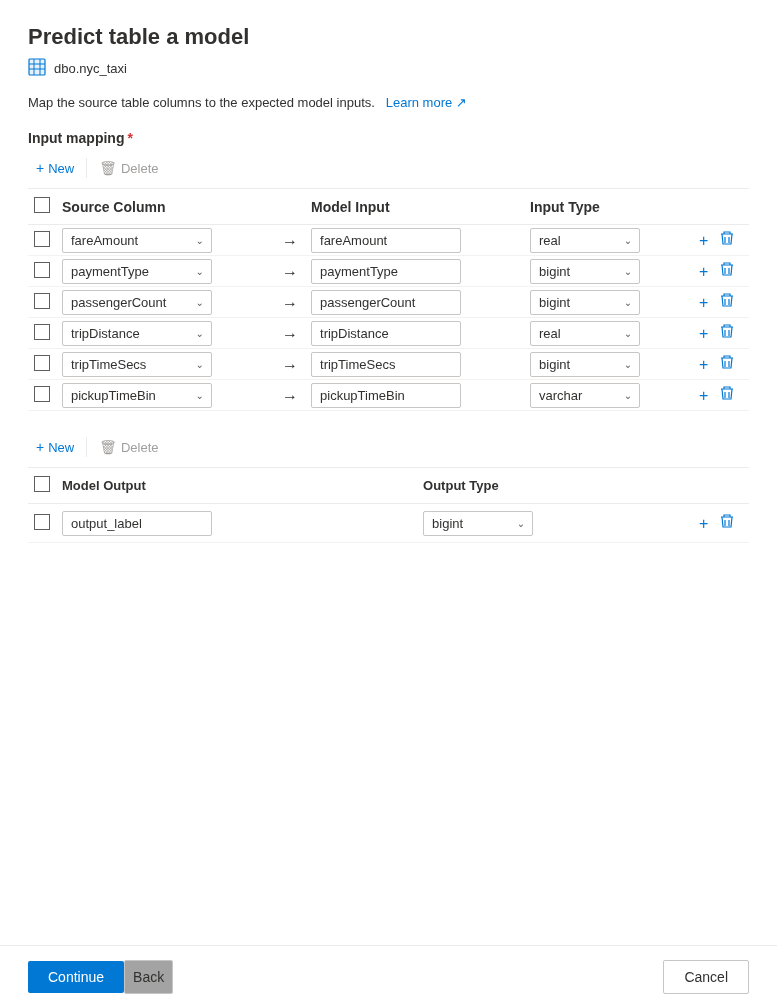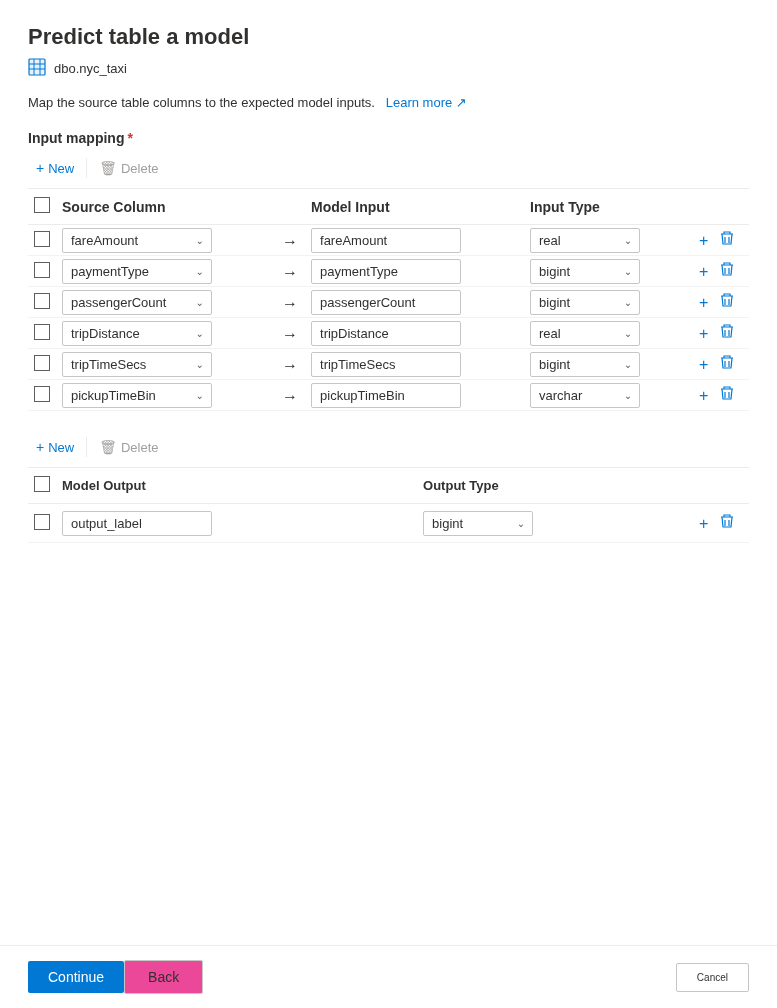--- a/index.html
+++ b/index.html
@@ -198,34 +198,34 @@
       background: #0078d4;
       color: #fff;
       border: none;
       padding: 8px 20px;
       font-size: 14px;
       font-weight: 500;
       cursor: pointer;
       border-radius: 2px;
     }
     .btn-back {
-      background: #ec4899;
+      background: #a3a3a3;
       color: #323130;
       border: 1px solid #c8c6c4;
-      padding: 8px 23px;
+      padding: 8px 8px;
       font-size: 14px;
       cursor: pointer;
       border-radius: 2px;
     }
     .btn-cancel {
       background: #fff;
       color: #323130;
       border: 1px solid #c8c6c4;
       padding: 8px 20px;
-      font-size: 10px;
+      font-size: 14px;
       cursor: pointer;
       border-radius: 2px;
       margin-left: auto;
       text-align: center;
     }
     .plus-icon { font-size: 14px; }
     .trash-icon { font-size: 14px; }
   </style>
 </head>
 <body>

